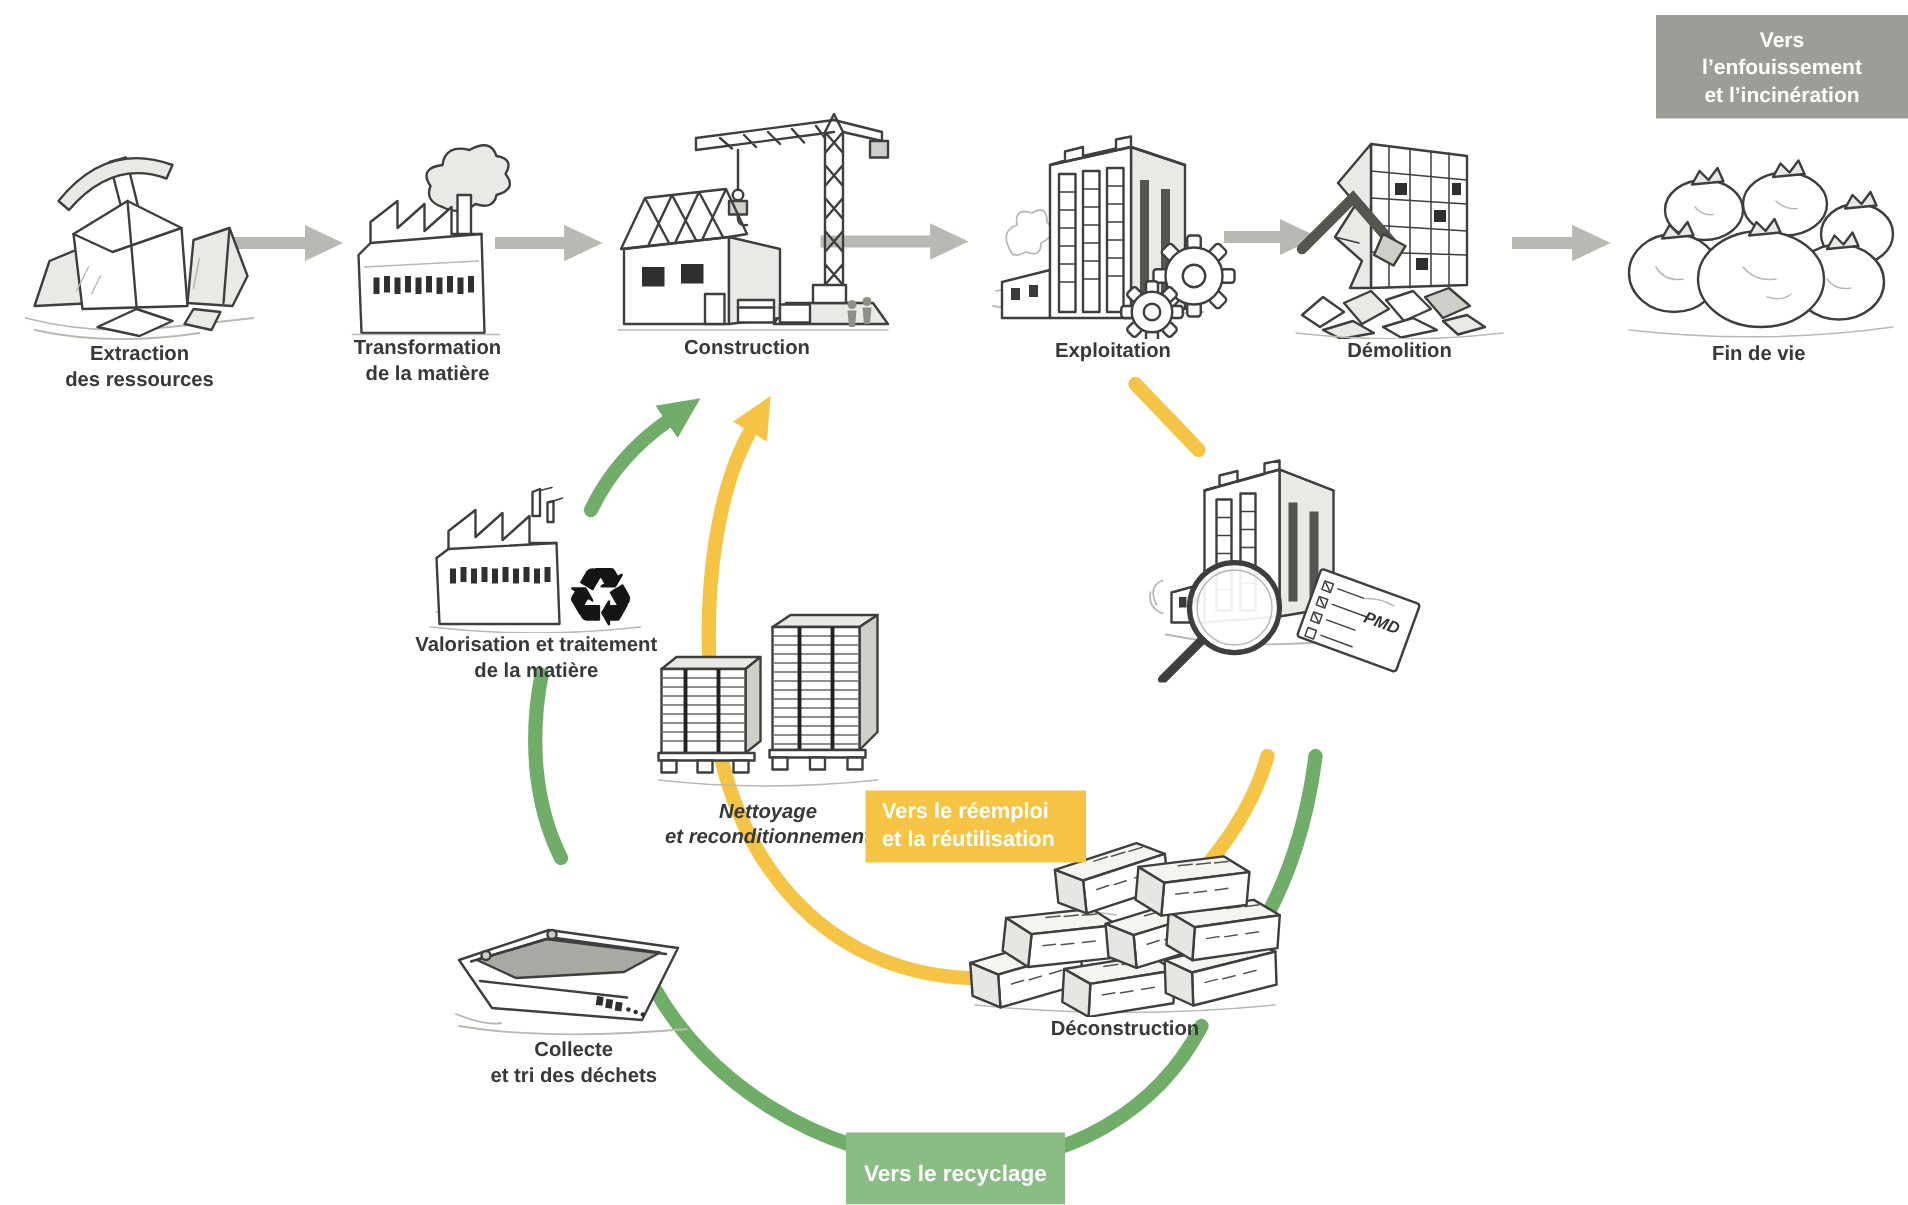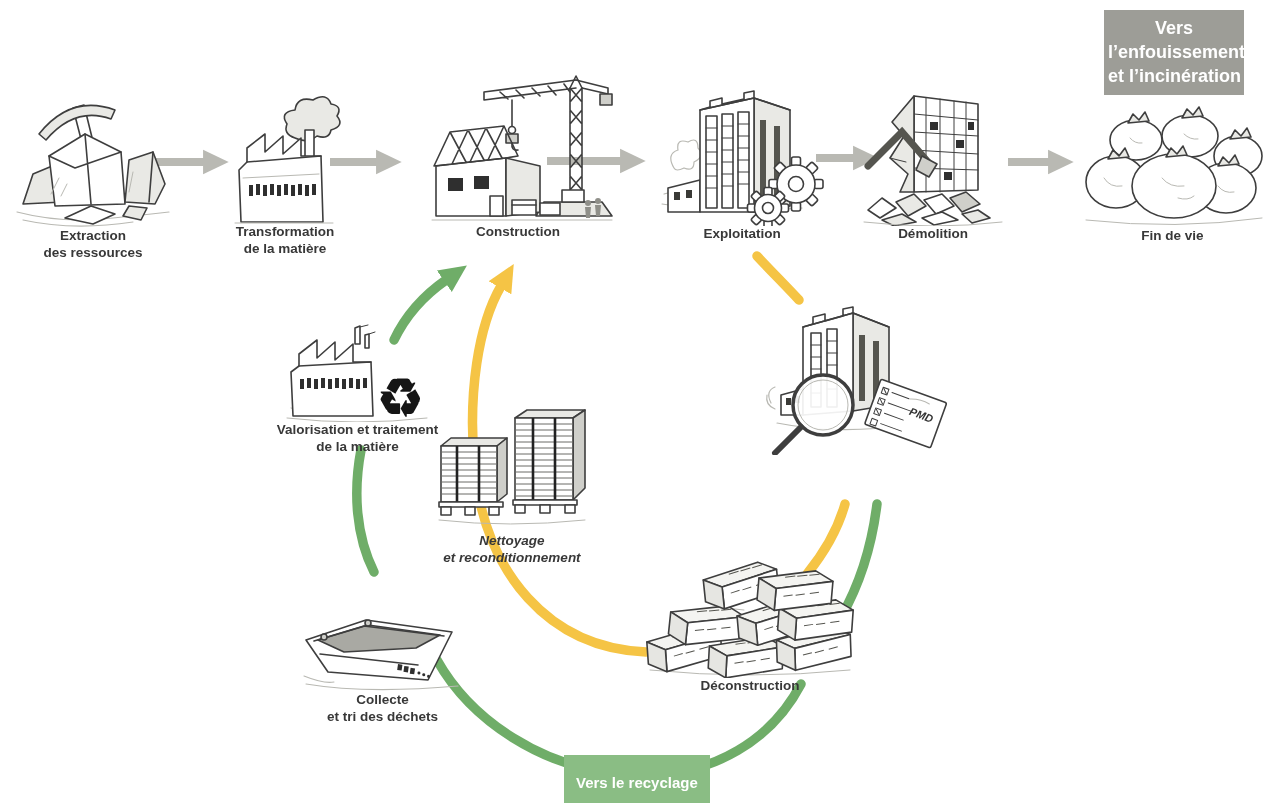--- a/index.html
+++ b/index.html
@@ -4,21 +4,21 @@
 <style>
   html,body{margin:0;padding:0;background:#fff;}
   .canvas{position:relative;width:1272px;height:803px;background:#ffffff;overflow:hidden;
           font-family:"Liberation Sans",sans-serif;}
   .connectors{position:absolute;left:0;top:0;z-index:1;}
   .node{position:absolute;display:flex;flex-direction:column;align-items:center;z-index:2;}
   .lbl{font-weight:700;font-size:13.5px;color:#383838;text-align:center;line-height:1.24;margin-top:0;}
   .lbl span{display:block;white-space:nowrap;}
   .badge{position:absolute;z-index:3;color:#fff;font-weight:700;box-sizing:border-box;}
   .badge span{display:block;white-space:nowrap;}
-  #badge-landfill{left:1104px;top:10px;width:140px;padding:7px 4px;font-size:18px;line-height:1.32;text-align:center;}
+  #badge-landfill{left:1104px;top:10px;width:168px;padding:7px 4px;font-size:14px;line-height:1.32;text-align:center;}
   #badge-reuse{left:577px;top:527px;width:147px;padding:5px 0 5px 11px;font-size:14.5px;line-height:1.3;text-align:left;}
   #badge-recycle{left:564px;top:755px;padding:19px 12px;font-size:15px;text-align:center;}
   
   .sk{stroke:#3e3e3e;stroke-width:1.6;fill:#fff;stroke-linejoin:round;stroke-linecap:round;}
   .skf{fill:#e9e9e5;}
   .skd{fill:#cfcfca;}
   .skl{stroke:#b9b9b3;stroke-width:1.2;fill:none;stroke-linecap:round;}
   .thin{stroke-width:1;}
   .nf{fill:none;}
 </style>
@@ -98,21 +98,21 @@
           <rect x="87" y="98" width="4" height="11"></rect>
       </g>
       <path class="skl thin" d="M10,137 h98 M18,92 l76,-4"></path>
     </svg>
     <div class="lbl">
       <span>Transformation</span>
       <span>de la matière</span>
     </div>
   </div>
 
-  <div class="node" style="left:418px;top:62px;width:200px;justify-content:space-between;">
+  <div class="node" style="left:398px;top:62px;width:200px;justify-content:space-between;">
     <svg width="196" height="162" viewBox="0 0 196 162">
       <polygon class="sk skf" points="124,140 182,140 192,154 116,154"></polygon>
       <path class="sk nf" d="M150,128 L150,26 M162,128 L162,26 M150,40 L162,26 M150,26 L162,40 M150,62 L162,48 M150,48 L162,62 M150,84 L162,70 M150,70 L162,84 M150,106 L162,92 M150,92 L162,106 M150,128 L162,114 M150,114 L162,128"></path>
       <path class="sk nf" d="M150,26 L156,14 L162,26"></path>
       <path class="sk nf" d="M156,18 L64,30 M156,26 L64,38 M64,30 L64,38 M80,30 L88,37 M96,28 L104,36 M112,26 L120,34 M128,24 L136,33 M144,22 L150,30"></path>
       <path class="sk nf" d="M156,18 L188,26 M162,26 L188,32 M188,26 L188,32"></path>
       <rect class="sk skd" x="180" y="32" width="12" height="11"></rect>
       <path class="sk nf" d="M92,38 L92,70"></path>
       <circle class="sk" cx="92" cy="68" r="3.5"></circle>
       <rect class="sk skd" x="86" y="72" width="12" height="9"></rect>
@@ -393,18 +393,22 @@
       <span>de la matière</span>
     </div>
   </div>
 
   <div class="badge" id="badge-landfill" style="background-color: rgb(157, 157, 151);">
     <span>Vers</span>
     <span>l’enfouissement</span>
     <span>et l’incinération</span>
   </div>
 
+  <div class="badge" id="badge-reuse" style="background-color: rgb(245, 196, 69);">
+    <span>Vers le réemploi</span>
+    <span>et la réutilisation</span>
+  </div>
 
   <div class="badge" id="badge-recycle" style="background-color: rgb(138, 189, 132);">
     <span>Vers le recyclage</span>
   </div>
 
 </div>
 
 </body></html>

